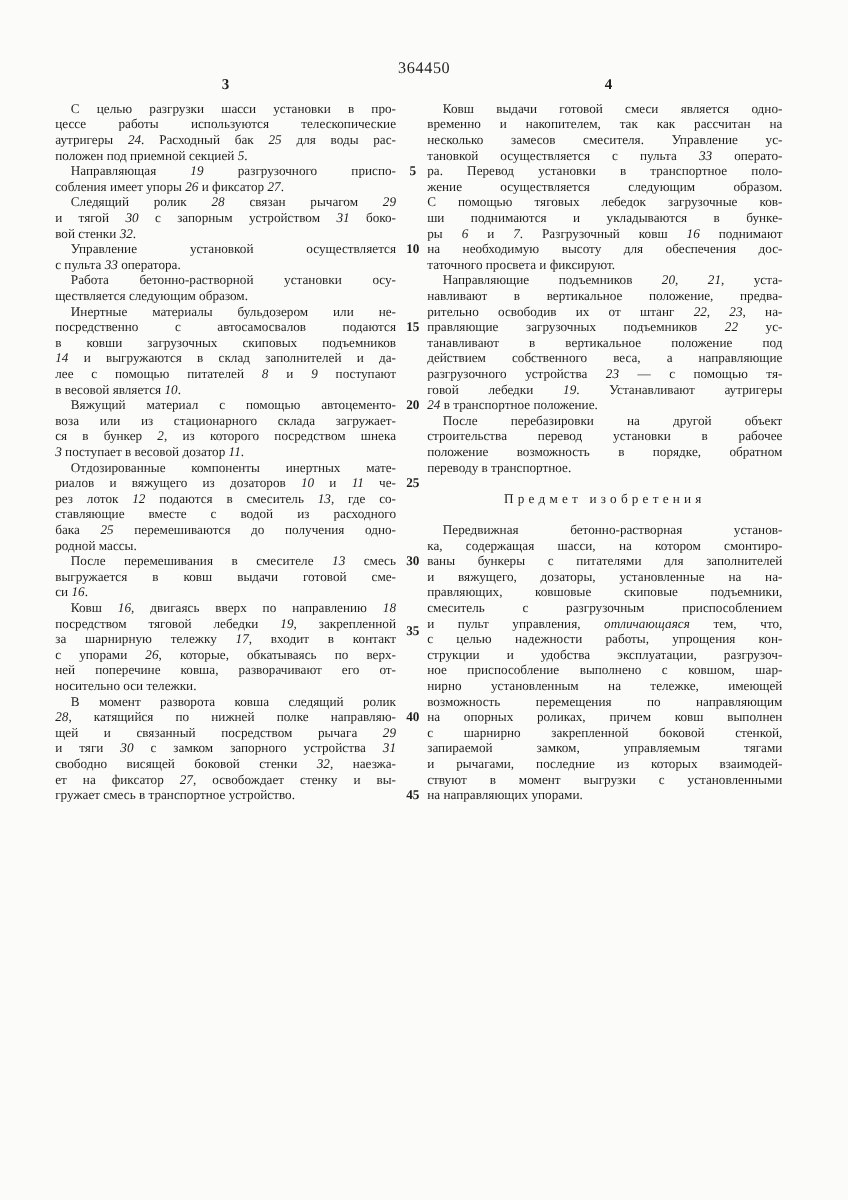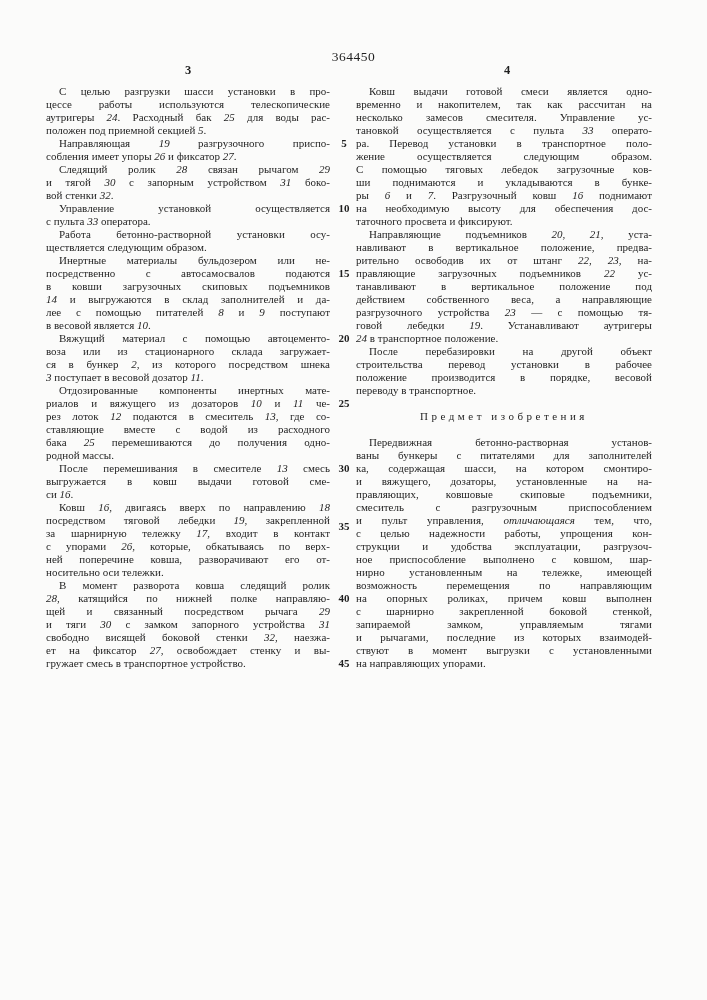--- a/index.html
+++ b/index.html
@@ -161,30 +161,30 @@
         <div class="line"><span>правляющие загрузочных подъемников </span><i>22</i><span> ус-</span></div>
         <div class="line"><span>танавливают в вертикальное положение под</span></div>
         <div class="line"><span>действием собственного веса, а направляющие</span></div>
         <div class="line"><span>разгрузочного устройства </span><i>23</i><span> — с помощью тя-</span></div>
         <div class="line"><span>говой лебедки </span><i>19</i><span>. Устанавливают аутригеры</span></div>
         <div class="line last"><i>24</i><span> в транспортное положение.</span></div>
       </div>
       <div class="para">
         <div class="line first"><span>После перебазировки на другой объект</span></div>
         <div class="line"><span>строительства перевод установки в рабочее</span></div>
-        <div class="line"><span>положение производится в порядке, весовой</span></div>
+        <div class="line"><span>положение возможность в порядке, обратном</span></div>
         <div class="line last"><span>переводу в транспортное.</span></div>
       </div>
       <div class="para heading">
         <div class="line last"><span>Предмет изобретения</span></div>
       </div>
       <div class="para">
         <div class="line first"><span>Передвижная бетонно-растворная установ-</span></div>
+        <div class="line"><span>ка, содержащая шасси, на котором смонтиро-</span></div>
         <div class="line"><span>ваны бункеры с питателями для заполнителей</span></div>
-        <div class="line"><span>ка, содержащая шасси, на котором смонтиро-</span></div>
         <div class="line"><span>и вяжущего, дозаторы, установленные на на-</span></div>
         <div class="line"><span>правляющих, ковшовые скиповые подъемники,</span></div>
         <div class="line"><span>смеситель с разгрузочным приспособлением</span></div>
         <div class="line"><span>и пульт управления, </span><i>отличающаяся</i><span> тем, что,</span></div>
         <div class="line"><span>с целью надежности работы, упрощения кон-</span></div>
         <div class="line"><span>струкции и удобства эксплуатации, разгрузоч-</span></div>
         <div class="line"><span>ное приспособление выполнено с ковшом, шар-</span></div>
         <div class="line"><span>нирно установленным на тележке, имеющей</span></div>
         <div class="line"><span>возможность перемещения по направляющим</span></div>
         <div class="line"><span>на опорных роликах, причем ковш выполнен</span></div>

